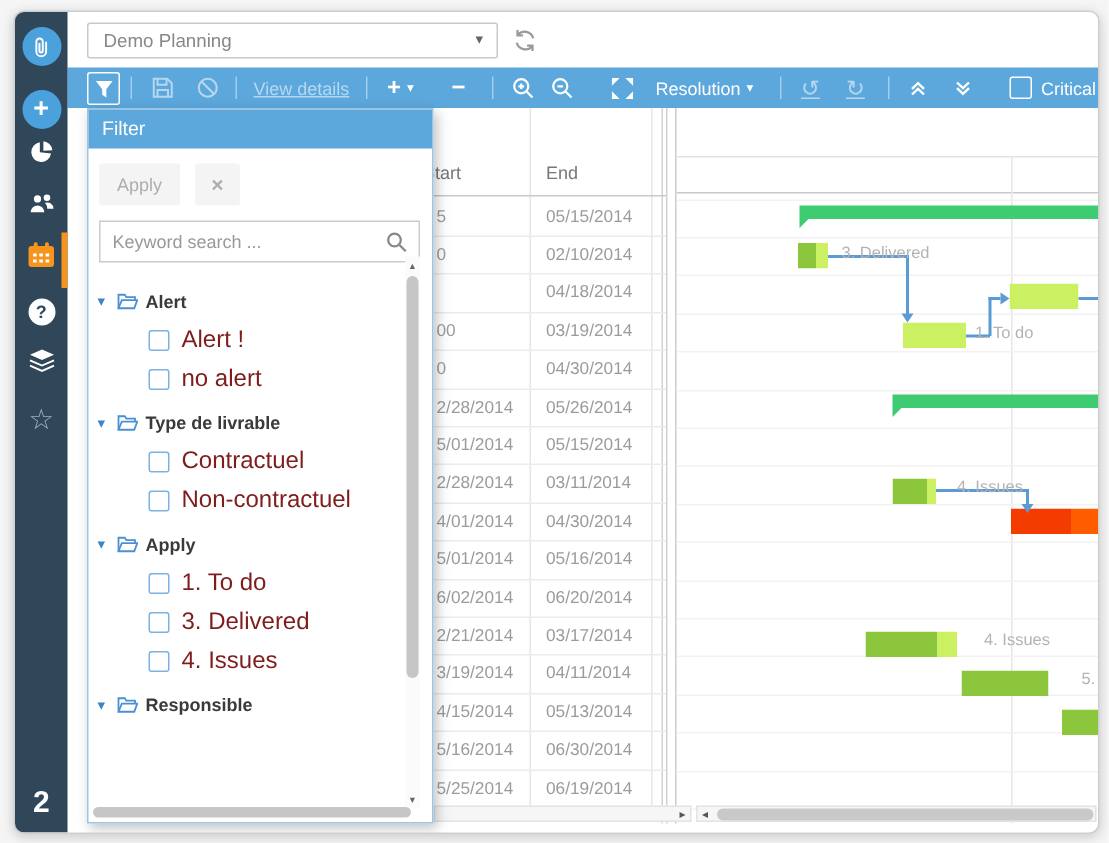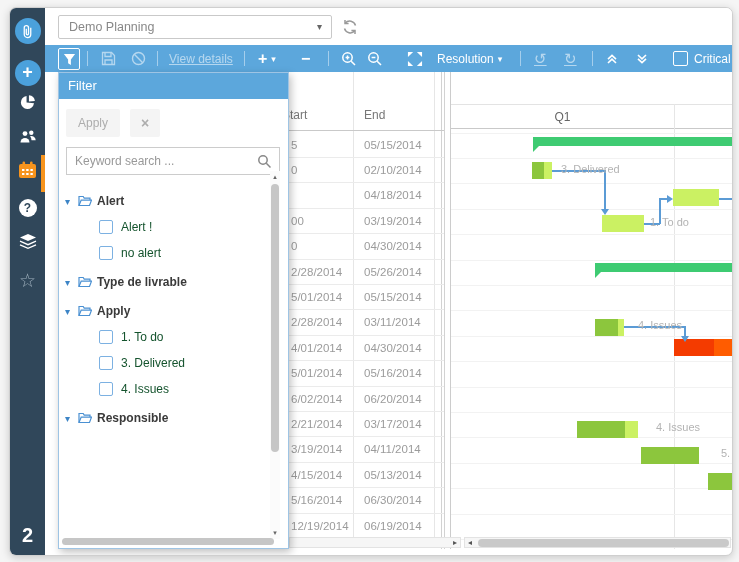--- a/index.html
+++ b/index.html
@@ -63,21 +63,21 @@
   #fp-clear{position:absolute;left:71px;top:36px;width:30px;height:28px;background:#f4f4f4;color:#adadad;font-size:14px;font-weight:bold;text-align:center;line-height:28px;border-radius:2px;}
   #fp-keyword{position:absolute;left:7px;top:74px;right:8px;height:28px;border:1px solid #ccc;box-sizing:border-box;color:#999;font-size:12px;line-height:26px;padding-left:8px;}
   #fp-keyword svg{position:absolute;right:7px;top:6px;}
   #tree{position:absolute;left:2px;top:112px;width:206px;height:354px;overflow:hidden;}
   .tg-row,.ti-row{position:relative;height:26px;display:flex;align-items:center;}
   .tg-row{margin-top:3px;}
   .tg-caret{color:#3d85c6;font-size:10px;width:13px;padding-left:4px;}
   .tg-folder{margin-right:5px;display:flex;}
   .tg-label{font-size:12px;font-weight:bold;color:#3a3a3a;}
   .ti-box{margin-left:38px;width:12px;height:12px;border:1.4px solid #7cb1e2;border-radius:2px;background:#fff;}
-  .ti-label{margin-left:8px;font-size:12px;color:#14532d;}
+  .ti-label{margin-left:8px;font-size:16px;color:#7f1d1d;}
   #fp-vsb{position:absolute;left:211px;top:98px;width:10px;height:368px;background:#fbfbfb;}
   #fp-vsb .ar{position:absolute;left:0;width:10px;text-align:center;font-size:7px;color:#666;}
   #fp-vsb-thumb{position:absolute;left:1px;top:13px;width:8px;height:268px;background:#c6c6c6;border-radius:4px;}
   #fp-hsb{position:absolute;left:3px;right:14px;bottom:3px;height:7px;}
   #fp-hsb-thumb{width:100%;height:7px;background:#c6c6c6;border-radius:4px;}
 </style>
 </head>
 <body>
 
 <div id="window">
@@ -145,31 +145,30 @@
         </div>
         <div class="trow" style="top: 454.8px;">
           <span class="c-start">4/15/2014</span>
           <span class="c-end">05/13/2014</span>
         </div>
         <div class="trow" style="top: 480.2px;">
           <span class="c-start">5/16/2014</span>
           <span class="c-end">06/30/2014</span>
         </div>
         <div class="trow" style="top: 505.6px;">
-          <span class="c-start">12/19/2014</span>
+          <span class="c-start">5/25/2014</span>
           <span class="c-end">06/19/2014</span>
         </div>
       </div>
   </div>
 
   <div id="gantt">
     <div class="g-abs" style="left:0;top:32px;right:0;height:1px;background:#e3e3e3;"></div>
     <div class="g-abs" style="left:0;top:56px;right:0;height:1px;background:#c9c9c9;"></div>
     <div class="g-abs" style="left:223px;top:32px;width:1px;bottom:0;background:#e6e6e6;"></div>
-    <div id="q1-label">Q1</div>
     <div id="g-rows">
         <div class="g-rowline" style="top: 60.6px;"></div>
         <div class="g-rowline" style="top: 86px;"></div>
         <div class="g-rowline" style="top: 111.4px;"></div>
         <div class="g-rowline" style="top: 136.8px;"></div>
         <div class="g-rowline" style="top: 162.2px;"></div>
         <div class="g-rowline" style="top: 187.6px;"></div>
         <div class="g-rowline" style="top: 213px;"></div>
         <div class="g-rowline" style="top: 238.4px;"></div>
         <div class="g-rowline" style="top: 263.8px;"></div>
@@ -443,20 +442,28 @@
         <div class="tg-row">
           <span class="tg-caret">▾</span>
           <span class="tg-folder">
             <svg width="14" height="12" viewBox="0 0 14 12" fill="none" stroke="#4a90d2" stroke-width="1.2">
               <path d="M1 10.5V1.5h4.2l1 1.6H12v2"></path>
               <path d="M1 10.5l2.2-5.4H13.5L11.5 10.5z"></path>
             </svg>
           </span>
           <span class="tg-label">Type de livrable</span>
         </div>
+        <div class="ti-row">
+          <span class="ti-box"></span>
+          <span class="ti-label">Contractuel</span>
+        </div>
+        <div class="ti-row">
+          <span class="ti-box"></span>
+          <span class="ti-label">Non-contractuel</span>
+        </div>
         <div class="tg-row">
           <span class="tg-caret">▾</span>
           <span class="tg-folder">
             <svg width="14" height="12" viewBox="0 0 14 12" fill="none" stroke="#4a90d2" stroke-width="1.2">
               <path d="M1 10.5V1.5h4.2l1 1.6H12v2"></path>
               <path d="M1 10.5l2.2-5.4H13.5L11.5 10.5z"></path>
             </svg>
           </span>
           <span class="tg-label">Apply</span>
         </div>

